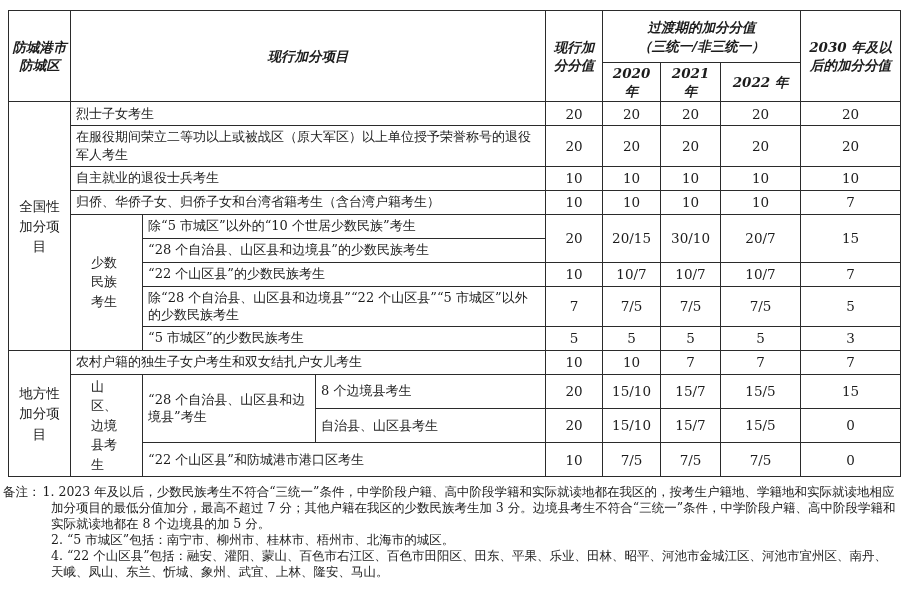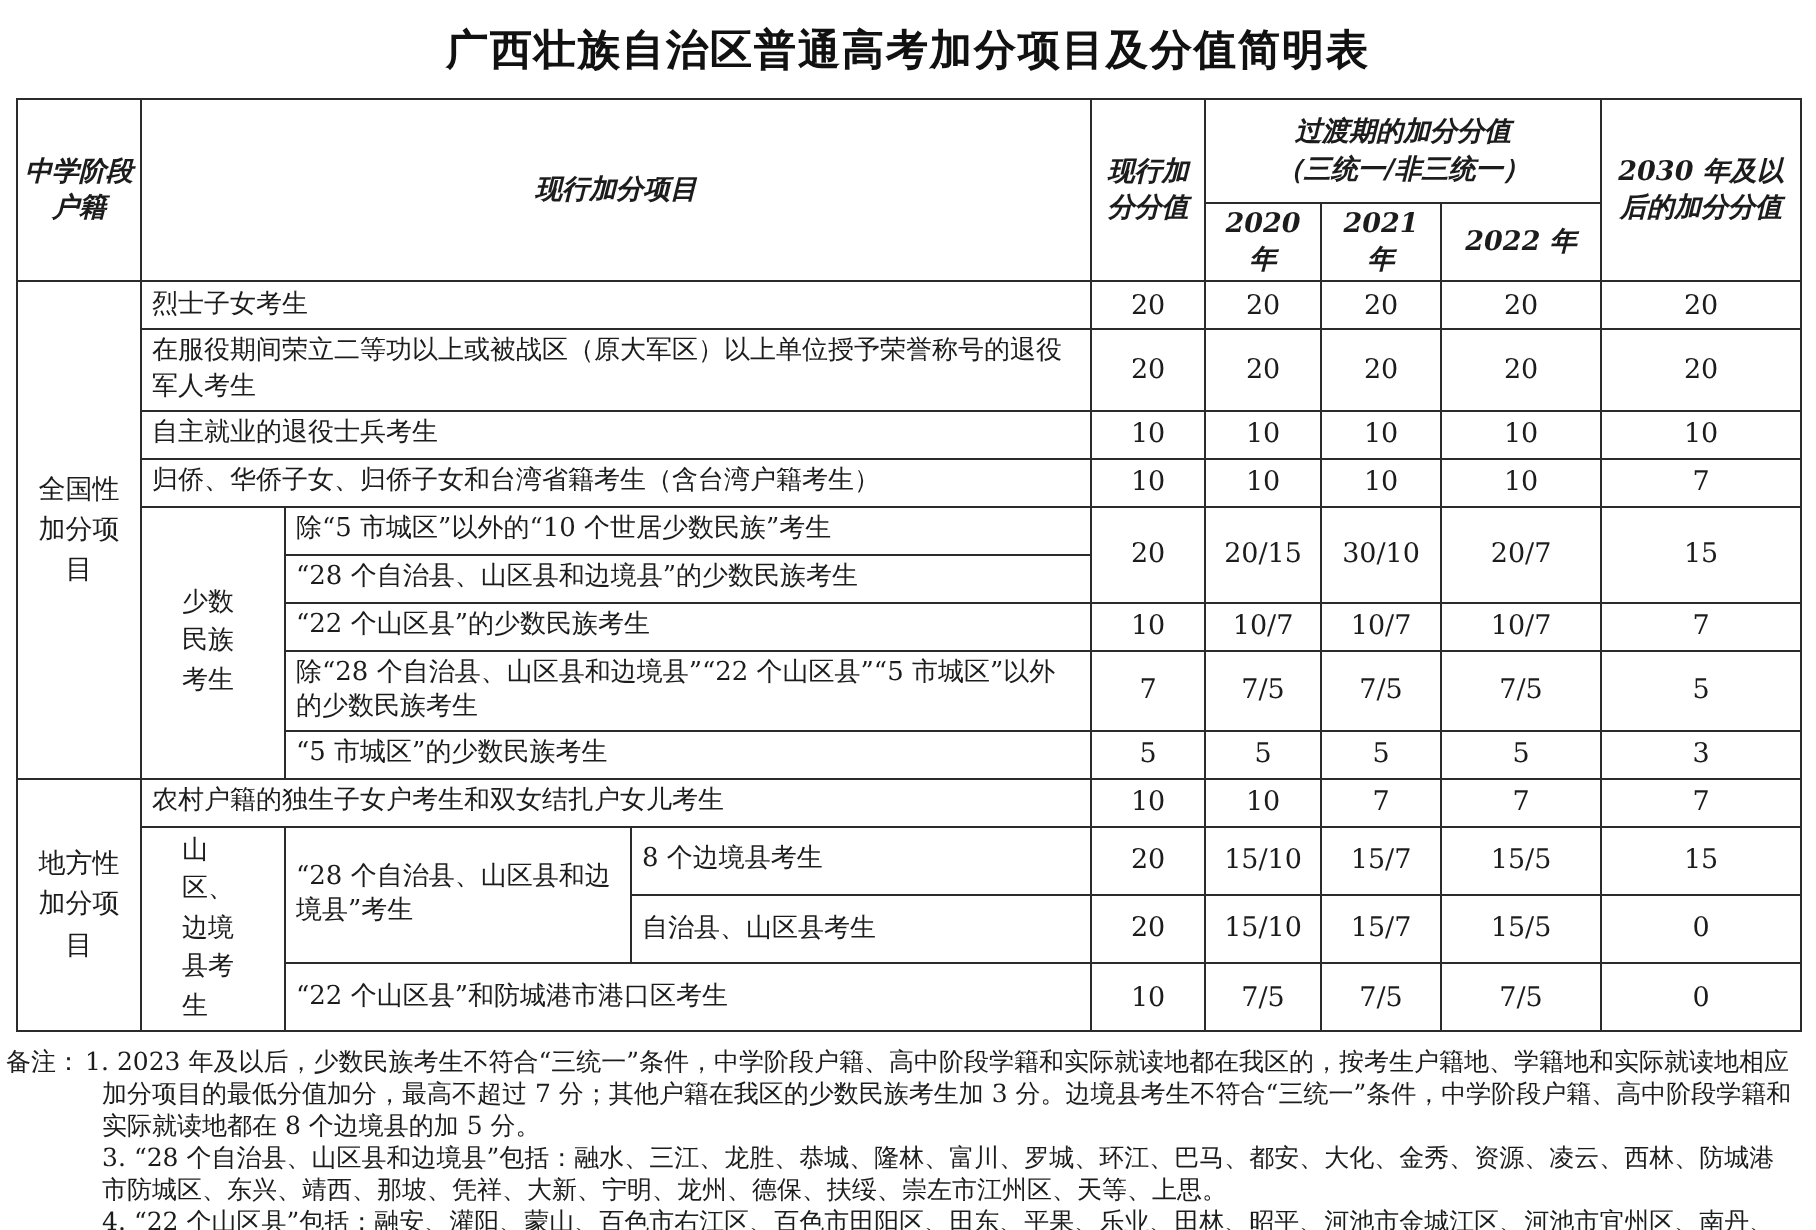--- a/index.html
+++ b/index.html
@@ -36,38 +36,37 @@
   .note { padding-left:48px; }
   .note-first { text-indent:-48px; }
   .note-num { padding-right:4px; }
   .notes-label { padding-right:2px; }
 </style>
 </head>
 <body>
 
 <div>
 
-  <div class="page-title">广西壮族自治区普通高考加分项目及分值简明表</div>
 
   <table class="bonus">
     <colgroup>
       <col style="width:62px">
         <col style="width:72px">
         <col style="width:173px">
         <col style="width:230px">
       <col style="width:57px">
         <col style="width:58px">
         <col style="width:60px">
         <col style="width:80px">
         <col style="width:100px">
     </colgroup>
     <tbody>
 
       <tr class="h-hdr1">
-        <th class="hdr" rowspan="2">中学阶段户籍</th>
+        <th class="hdr" rowspan="2">防城港市防城区</th>
         <th class="hdr" rowspan="2" colspan="3">现行加分项目</th>
         <th class="hdr" rowspan="2">现行加分分值</th>
         <th class="hdr" colspan="3">
           <div>过渡期的加分分值</div>
           <div class="trans-sub">（三统一/非三统一）</div>
         </th>
         <th class="hdr" rowspan="2">2030 年及以后的加分分值</th>
       </tr>
       <tr class="h-hdr2">
         <th class="hdr">2020 年</th>
@@ -178,18 +177,18 @@
         <td class="val">7/5</td>
         <td class="val">7/5</td>
         <td class="val">7/5</td>
         <td class="val">0</td>
       </tr>
     </tbody>
   </table>
 
   <div class="notes">
     <div class="note note-first"><span class="notes-label">备注：</span><span class="note-num">1.</span><span>2023 年及以后，少数民族考生不符合“三统一”条件，中学阶段户籍、高中阶段学籍和实际就读地都在我区的，按考生户籍地、学籍地和实际就读地相应加分项目的最低分值加分，最高不超过 7 分；其他户籍在我区的少数民族考生加 3 分。边境县考生不符合“三统一”条件，中学阶段户籍、高中阶段学籍和实际就读地都在 8 个边境县的加 5 分。</span></div>
-    <div class="note"><span class="note-num">3.</span><span>“28 个自治县、山区县和边境县”包括：融水、三江、龙胜、恭城、隆林、富川、罗城、环江、巴马、都安、大化、金秀、资源、凌云、西林、防城港市防城区、东兴、靖西、那坡、凭祥、大新、宁明、龙州、德保、扶绥、崇左市江州区、天等、上思。</span></div>
+    <div class="note"><span class="note-num">2.</span><span>“5 市城区”包括：南宁市、柳州市、桂林市、梧州市、北海市的城区。</span></div>
     <div class="note"><span class="note-num">4.</span><span>“22 个山区县”包括：融安、灌阳、蒙山、百色市右江区、百色市田阳区、田东、平果、乐业、田林、昭平、河池市金城江区、河池市宜州区、南丹、天峨、凤山、东兰、忻城、象州、武宜、上林、隆安、马山。</span></div>
 
   </div>
 
 </div>
 
 </body></html>

